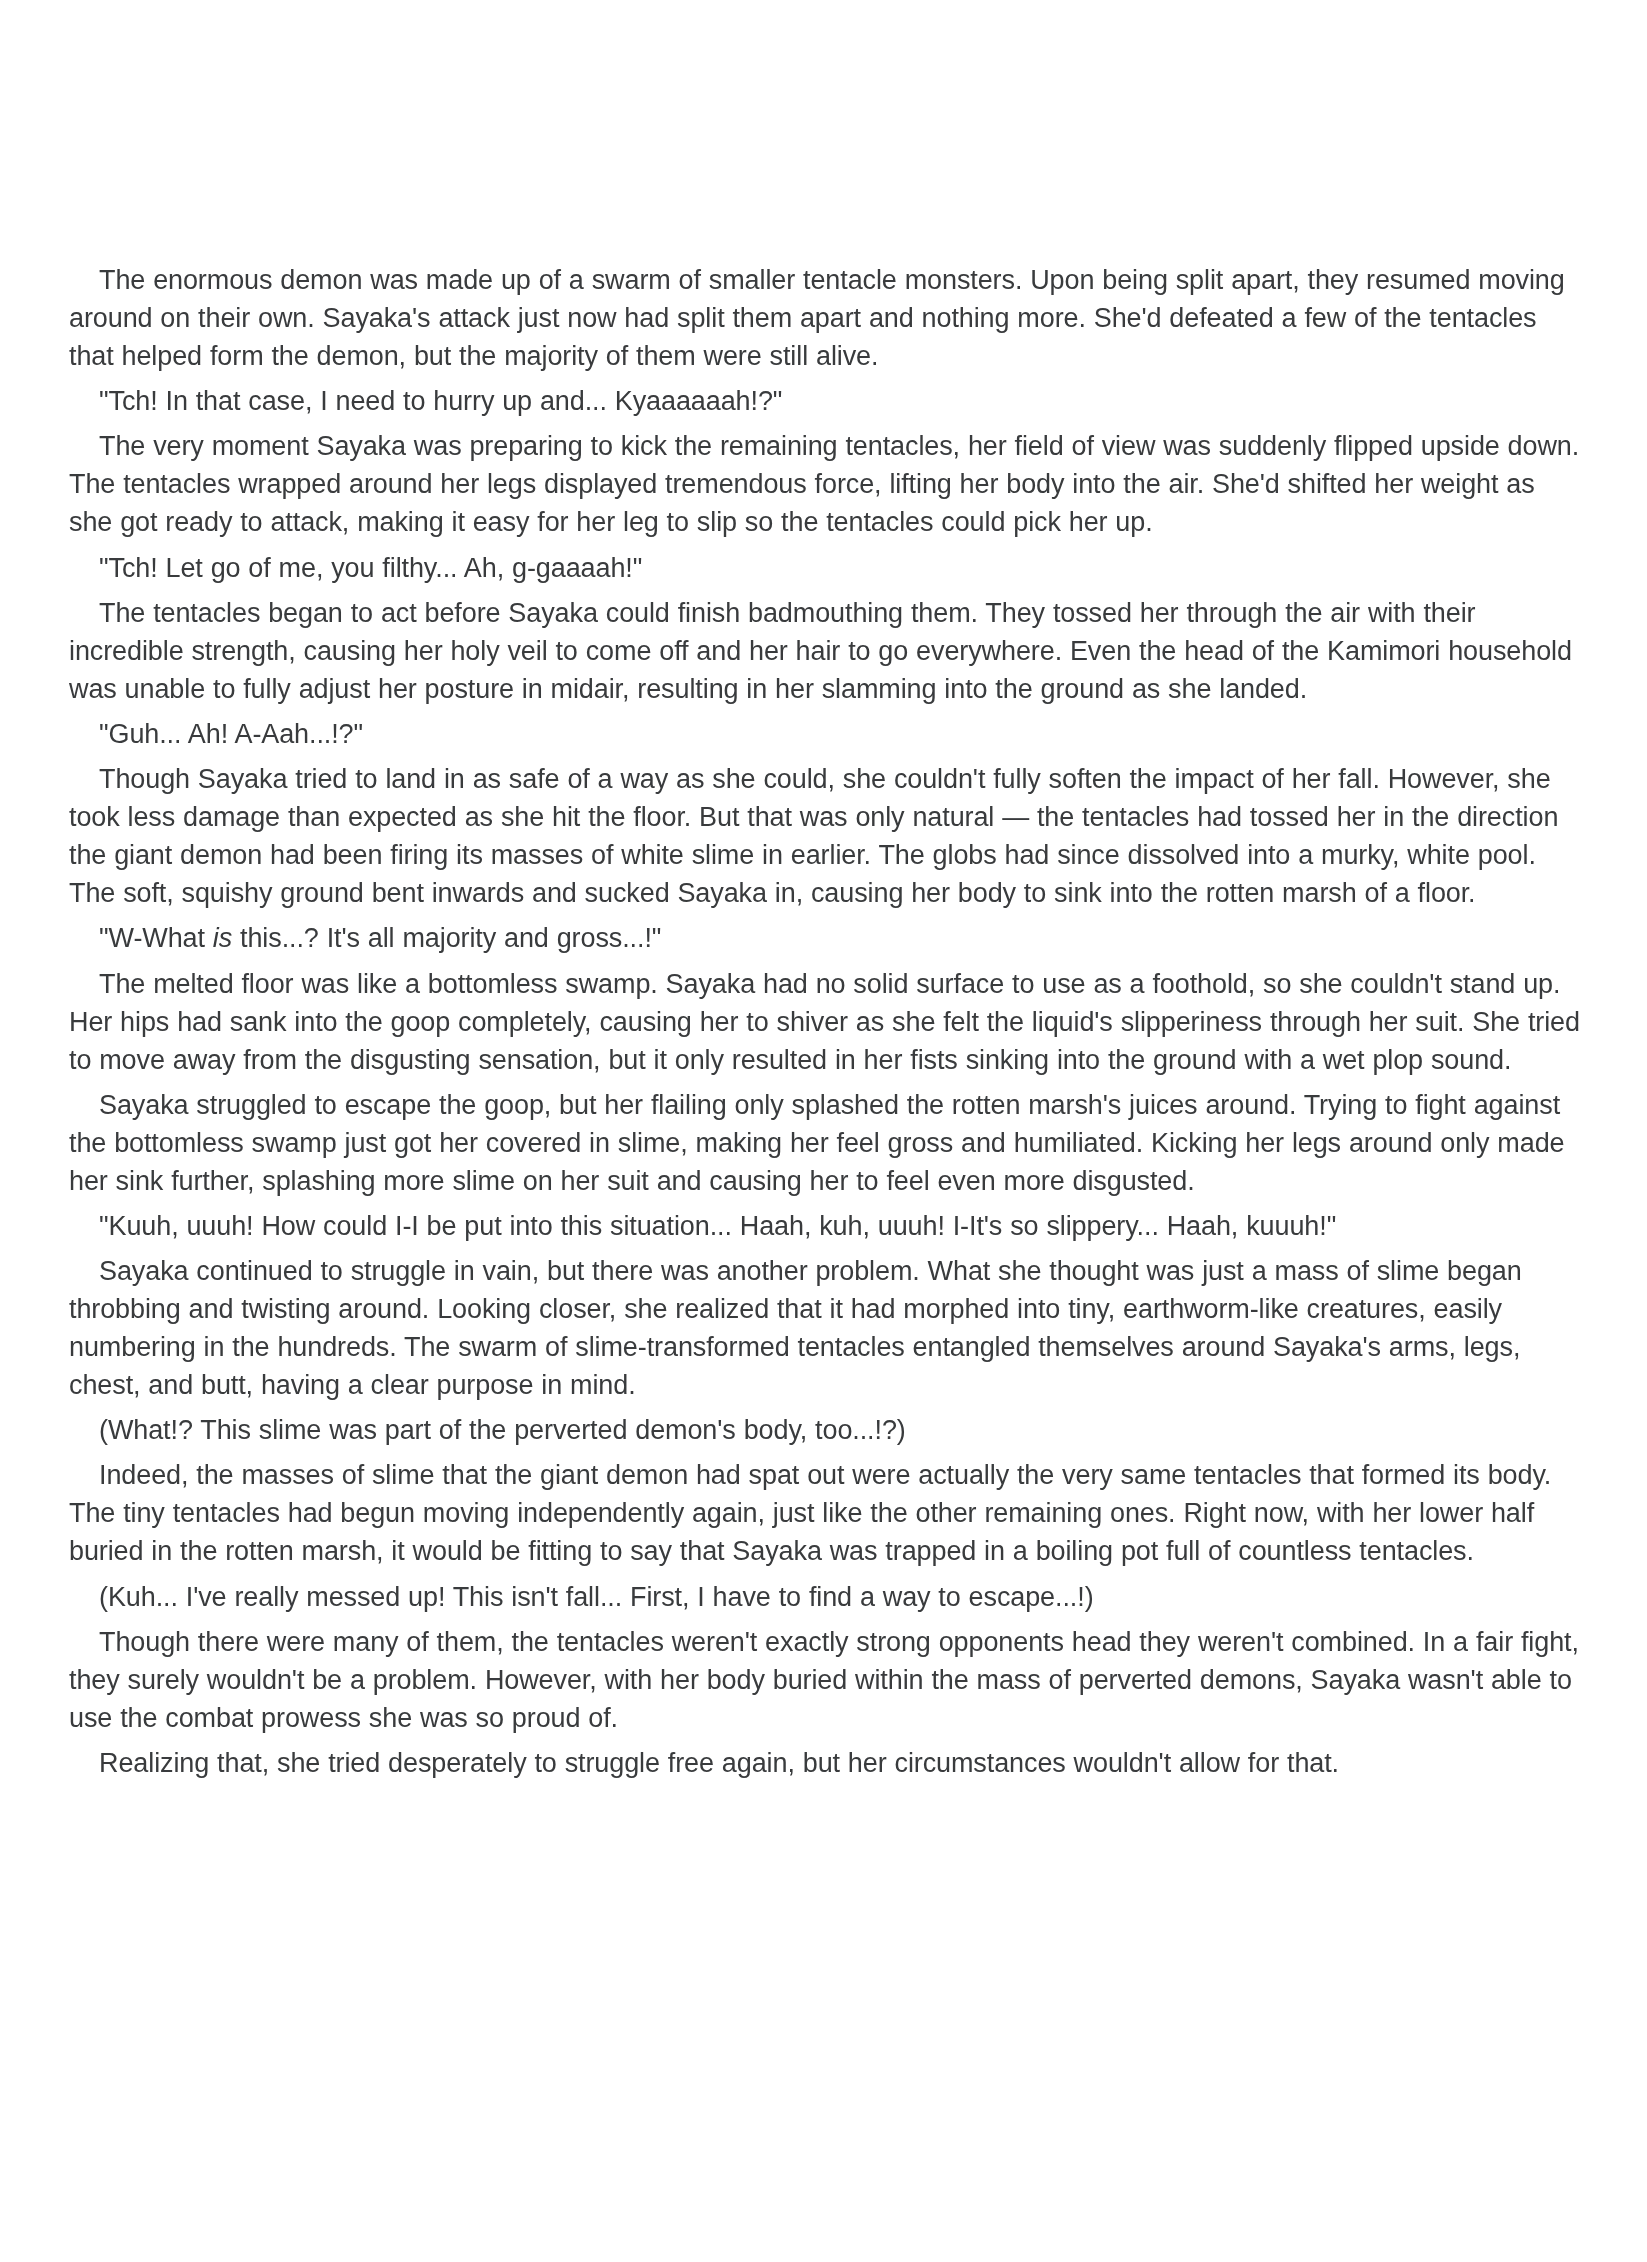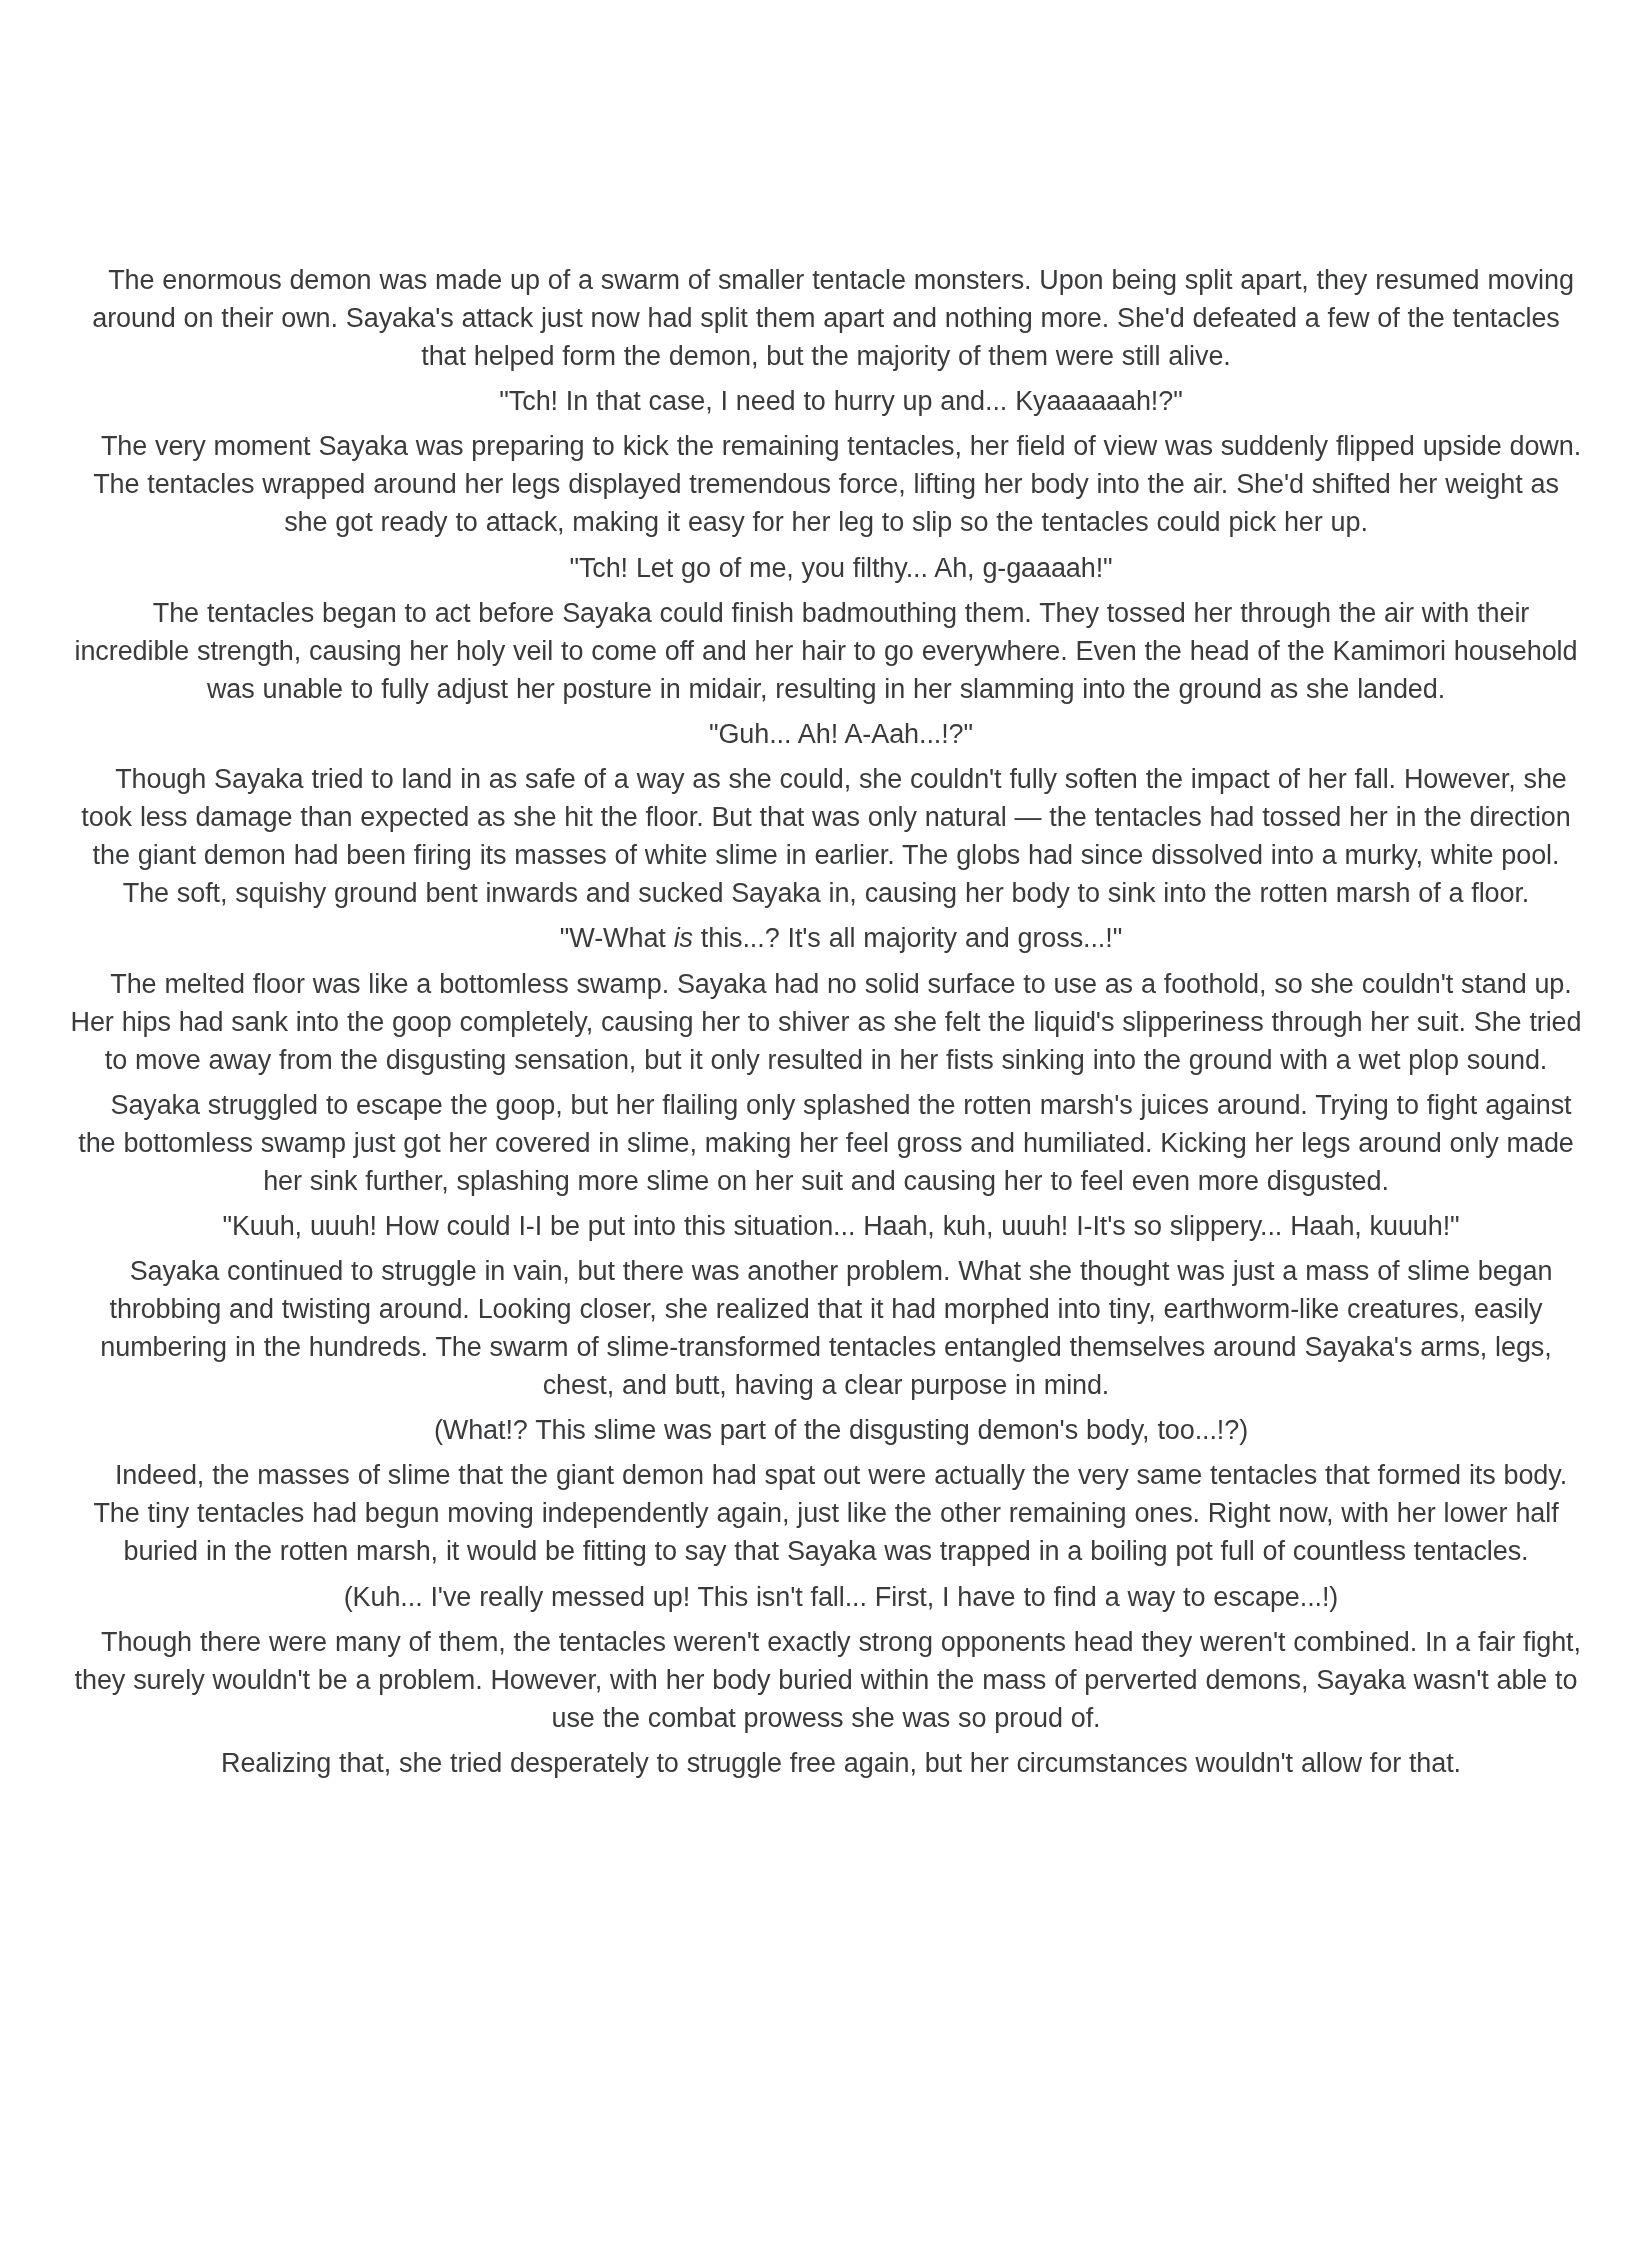--- a/index.html
+++ b/index.html
@@ -20,40 +20,40 @@
     width: 1514px;
   }
   .para {
     margin: 0 0 7.2px 0;
     font-size: 27px;
     line-height: 38px;
     text-indent: 30px;
     color: #393b3d;
     letter-spacing: -0.1px;
     word-spacing: 0.5px;
-    text-align: center;
+    text-align: left;
   }
   .para .em {
   }
 </style>
 </head>
 <body>
 
 <main class="page-text">
   <p class="para">The enormous demon was made up of a swarm of smaller tentacle monsters. Upon being split apart, they resumed moving around on their own. Sayaka's attack just now had split them apart and nothing more. She'd defeated a few of the tentacles that helped form the demon, but the majority of them were still alive.</p>
   <p class="para">"Tch! In that case, I need to hurry up and... Kyaaaaaah!?"</p>
   <p class="para">The very moment Sayaka was preparing to kick the remaining tentacles, her field of view was suddenly flipped upside down. The tentacles wrapped around her legs displayed tremendous force, lifting her body into the air. She'd shifted her weight as she got ready to attack, making it easy for her leg to slip so the tentacles could pick her up.</p>
   <p class="para">"Tch! Let go of me, you filthy... Ah, g-gaaaah!"</p>
   <p class="para">The tentacles began to act before Sayaka could finish badmouthing them. They tossed her through the air with their incredible strength, causing her holy veil to come off and her hair to go everywhere. Even the head of the Kamimori household was unable to fully adjust her posture in midair, resulting in her slamming into the ground as she landed.</p>
   <p class="para">"Guh... Ah! A-Aah...!?"</p>
   <p class="para">Though Sayaka tried to land in as safe of a way as she could, she couldn't fully soften the impact of her fall. However, she took less damage than expected as she hit the floor. But that was only natural — the tentacles had tossed her in the direction the giant demon had been firing its masses of white slime in earlier. The globs had since dissolved into a murky, white pool. The soft, squishy ground bent inwards and sucked Sayaka in, causing her body to sink into the rotten marsh of a floor.</p>
   <p class="para"><span>"W-What </span><i class="em">is</i><span> this...? It's all majority and gross...!"</span></p>
   <p class="para">The melted floor was like a bottomless swamp. Sayaka had no solid surface to use as a foothold, so she couldn't stand up. Her hips had sank into the goop completely, causing her to shiver as she felt the liquid's slipperiness through her suit. She tried to move away from the disgusting sensation, but it only resulted in her fists sinking into the ground with a wet plop sound.</p>
   <p class="para">Sayaka struggled to escape the goop, but her flailing only splashed the rotten marsh's juices around. Trying to fight against the bottomless swamp just got her covered in slime, making her feel gross and humiliated. Kicking her legs around only made her sink further, splashing more slime on her suit and causing her to feel even more disgusted.</p>
   <p class="para">"Kuuh, uuuh! How could I-I be put into this situation... Haah, kuh, uuuh! I-It's so slippery... Haah, kuuuh!"</p>
   <p class="para">Sayaka continued to struggle in vain, but there was another problem. What she thought was just a mass of slime began throbbing and twisting around. Looking closer, she realized that it had morphed into tiny, earthworm-like creatures, easily numbering in the hundreds. The swarm of slime-transformed tentacles entangled themselves around Sayaka's arms, legs, chest, and butt, having a clear purpose in mind.</p>
-  <p class="para">(What!? This slime was part of the disgusting demon's body, too...!?)</p>
+  <p class="para">(What!? This slime was part of the perverted demon's body, too...!?)</p>
   <p class="para">Indeed, the masses of slime that the giant demon had spat out were actually the very same tentacles that formed its body. The tiny tentacles had begun moving independently again, just like the other remaining ones. Right now, with her lower half buried in the rotten marsh, it would be fitting to say that Sayaka was trapped in a boiling pot full of countless tentacles.</p>
   <p class="para">(Kuh... I've really messed up! This isn't fall... First, I have to find a way to escape...!)</p>
   <p class="para">Though there were many of them, the tentacles weren't exactly strong opponents head they weren't combined. In a fair fight, they surely wouldn't be a problem. However, with her body buried within the mass of perverted demons, Sayaka wasn't able to use the combat prowess she was so proud of.</p>
   <p class="para">Realizing that, she tried desperately to struggle free again, but her circumstances wouldn't allow for that.</p>
 </main>
 
 
 </body></html>

